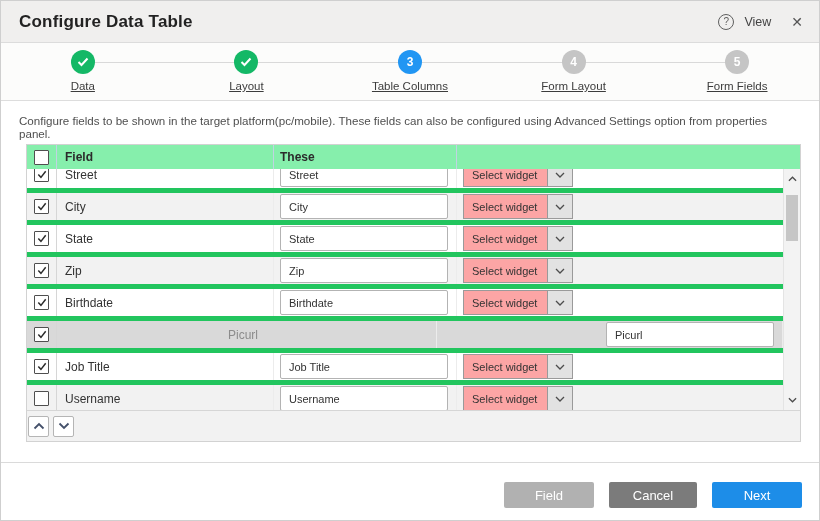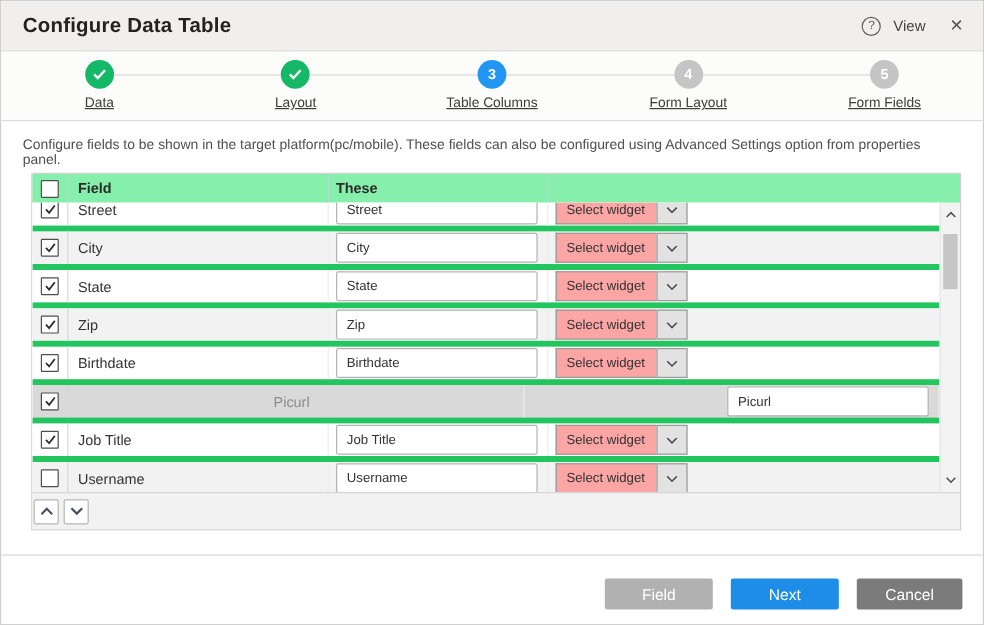--- a/index.html
+++ b/index.html
@@ -449,16 +449,16 @@
         <svg width="12" height="8" viewBox="0 0 12 8">
             <path d="M1.5 1.5L6 6l4.5-4.5" stroke="#44506a" stroke-width="1.8" fill="none"></path>
           </svg>
       </div>
     </div>
   </div>
 
   <div class="bottom-divider"></div>
   <div class="actions">
     <button class="btn btn-back">Field</button>
+    <button class="btn btn-cancel">Cancel</button>
     <button class="btn btn-next">Next</button>
-    <button class="btn btn-cancel">Cancel</button>
   </div>
 </div>
 
 </body></html>

